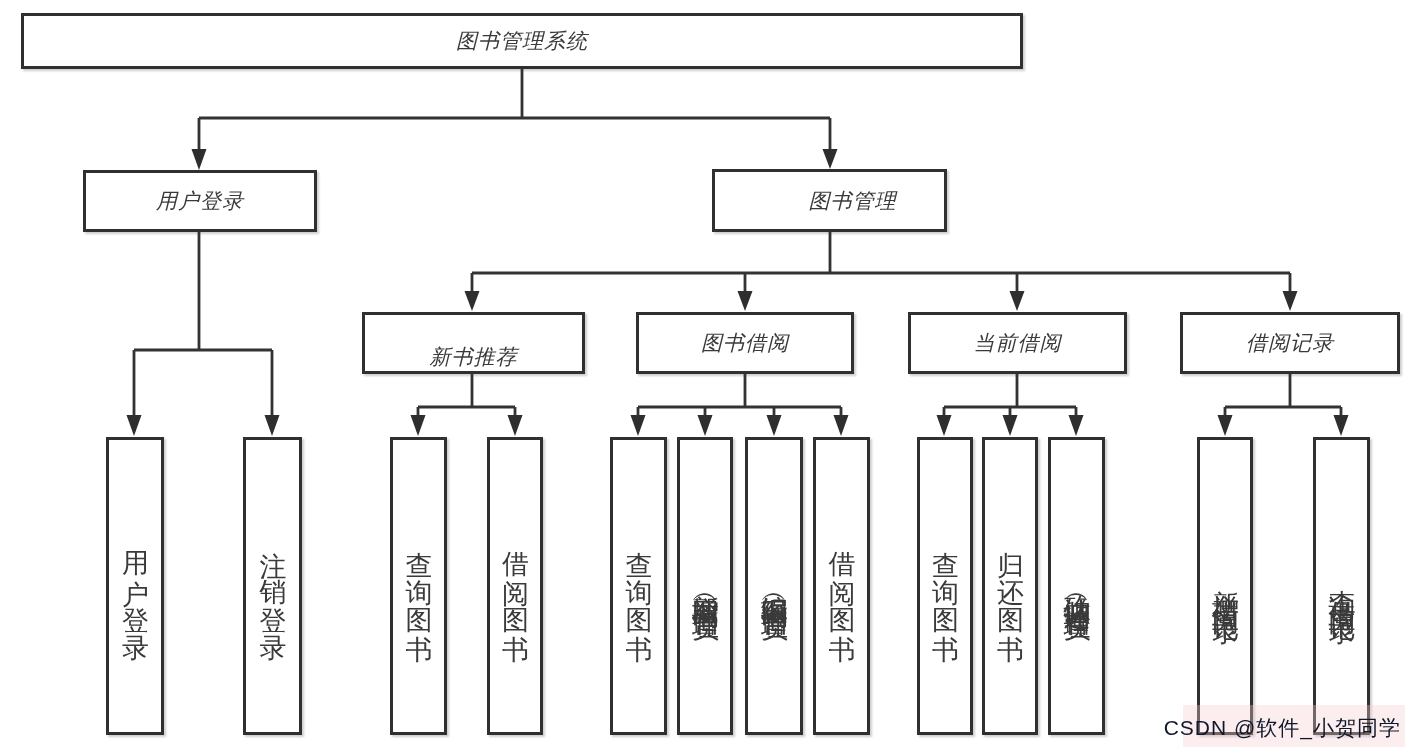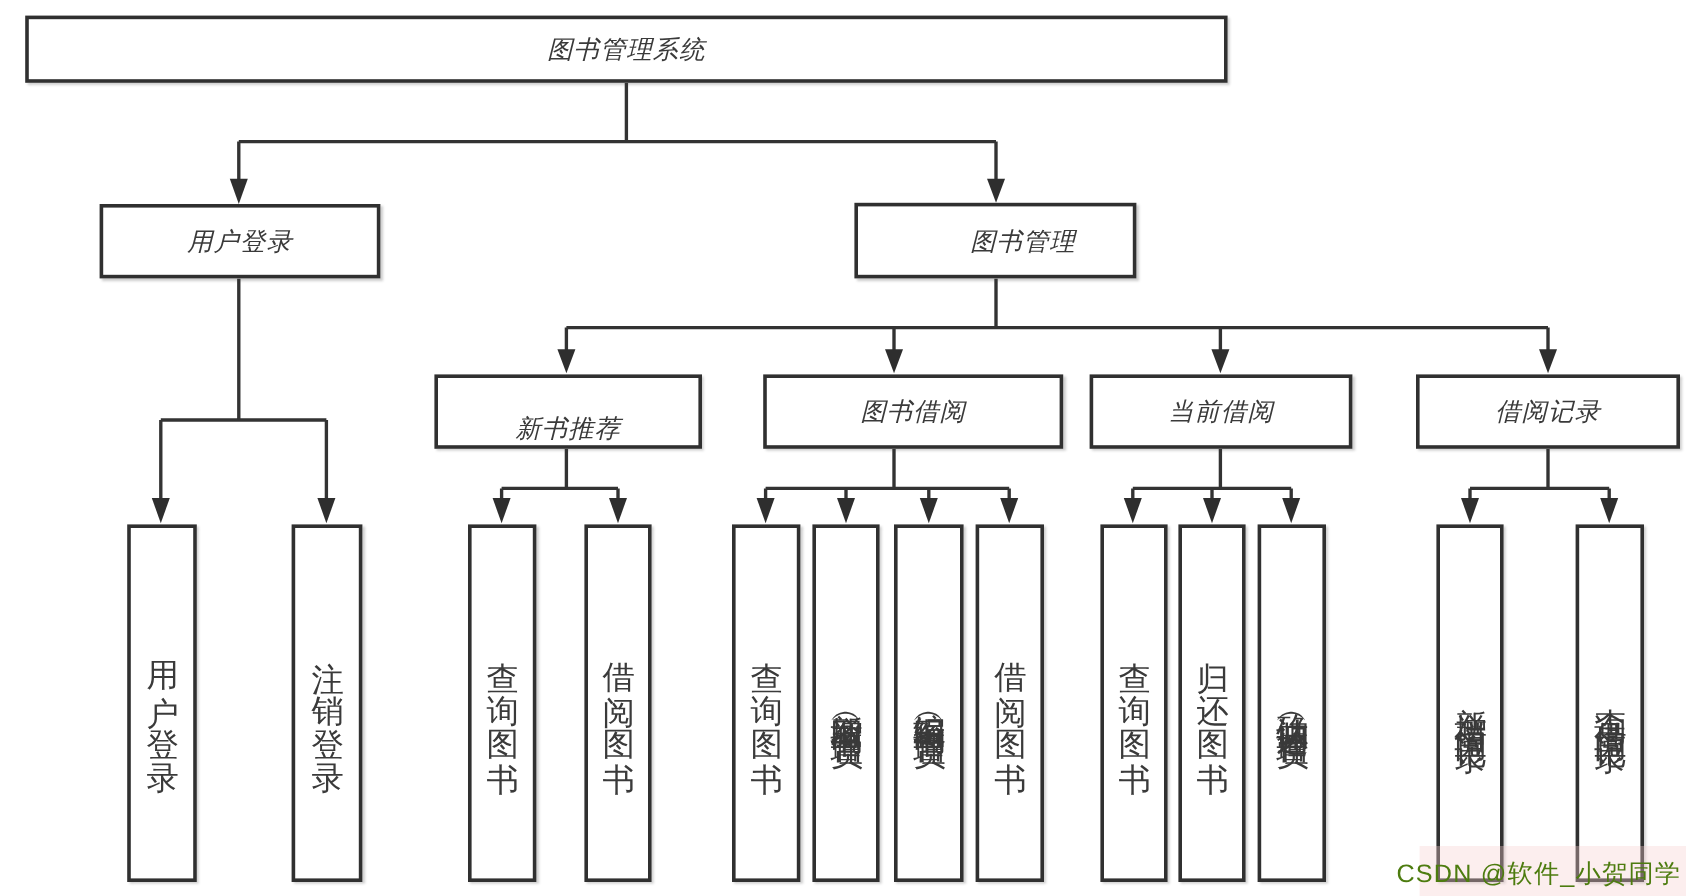--- a/index.html
+++ b/index.html
@@ -32,21 +32,21 @@
   .ls-wide span{letter-spacing:28px;}
   .ls-mid  span{letter-spacing:6px;}
   .ls-tight span{letter-spacing:3px;}
   .wm-tint{
     position:absolute;left:1183px;top:705px;width:222px;height:42px;
     background:rgba(246,205,205,0.35);
     z-index:3;
   }
   .watermark{
     position:absolute;right:4px;top:714px;
-    font-size:21px;color:#4d7c0f;
+    font-size:21px;color:#0f172a;
     z-index:4;letter-spacing:1px;
     font-family:"Liberation Sans", sans-serif;
   }
 </style>
 </head>
 <body>
 
 <div class="canvas">
 
   <svg class="connectors" width="1405" height="747" viewBox="0 0 1405 747">
@@ -89,21 +89,21 @@
   <div class="node hnode" style="left:83px;top:170px;width:234px;height:62px;">
     <span>用户登录</span>
   </div>
   <div class="node hnode" style="left:712px;top:169px;width:235px;height:63px;padding-left:46px;">
     <span>图书管理</span>
   </div>
 
   <div class="node hnode" style="left:362px;top:312px;width:223px;height:62px;align-items:flex-end;">
     <span>新书推荐</span>
   </div>
-  <div class="node hnode" style="left:636px;top:312px;width:250px;height:62px;">
+  <div class="node hnode" style="left:636px;top:312px;width:218px;height:62px;">
     <span>图书借阅</span>
   </div>
   <div class="node hnode" style="left:1180px;top:312px;width:220px;height:62px;">
     <span>借阅记录</span>
   </div>
   <div class="node hnode" style="left:908px;top:312px;width:219px;height:62px;">
     <span>当前借阅</span>
   </div>
 
   <div class="node vnode ls-wide" style="left:106px;top:437px;width:58px;height:298px;">

